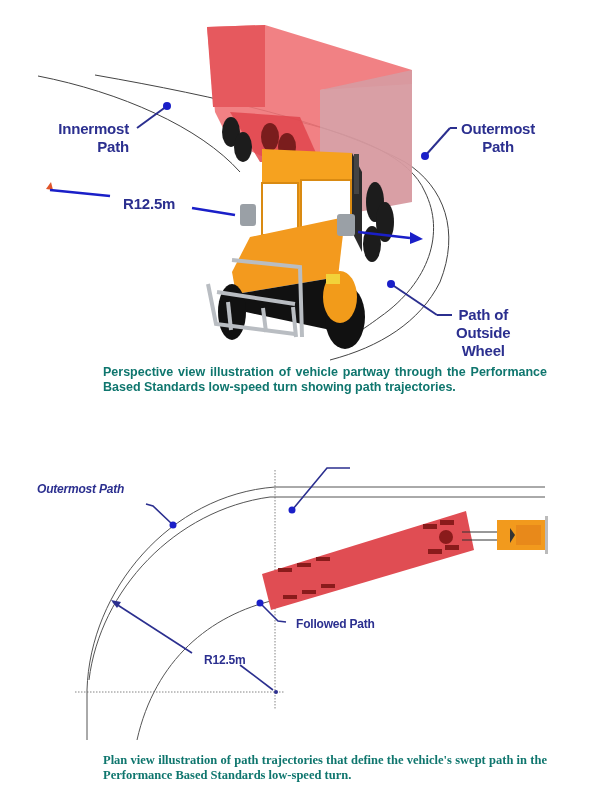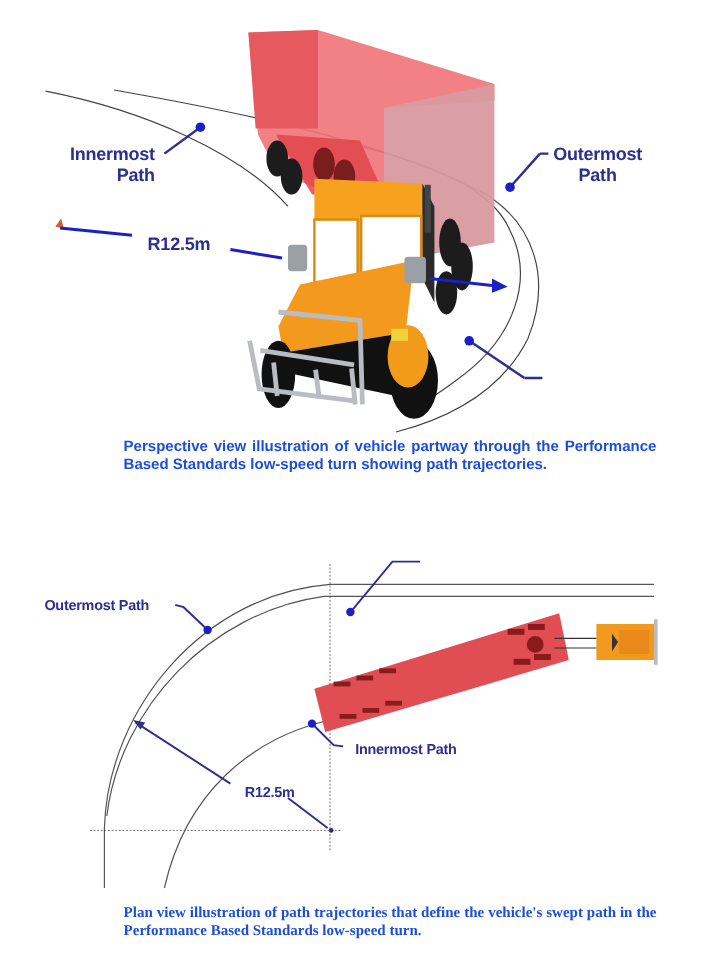--- a/index.html
+++ b/index.html
@@ -4,21 +4,21 @@
 <style>
   html, body { margin:0; padding:0; background:#ffffff; }
   body { width:607px; height:806px; position:relative; overflow:hidden; font-family:"Liberation Sans", sans-serif; }
   .fig { position:absolute; left:0; width:607px; }
   #fig1 { top:12px; height:360px; }
   #fig2 { top:440px; height:310px; }
   svg { position:absolute; left:0; top:0; }
   .lbl { position:absolute; color:#2b2f8f; font-family:"Liberation Sans", sans-serif; font-weight:bold; letter-spacing:-0.2px;text-align:center; }
   .lbl1 { font-size:15px; line-height:18px; }
   .lbl2 { font-size:12px; line-height:14px; }
-  .caption { position:absolute; left:103px; width:444px; font-family:"Liberation Sans", sans-serif; font-weight:bold; font-size:12.5px; line-height:15px; color:#1d4ed8; text-align:justify; }
+  .caption { position:absolute; left:103px; width:444px; font-family:"Liberation Sans", sans-serif; font-weight:bold; font-size:12.5px; line-height:15px; color:#0f766e; text-align:justify; }
   .caption.last { text-align-last:left;font-family:Liberation Serif, serif; }
 </style>
 </head>
 <body>
 
 <div class="fig" id="fig1">
   <svg width="607" height="360" viewBox="0 0 607 360">
 
     <path d="M38,64 C120,80 200,115 240,160" fill="none" stroke="#444" stroke-width="1"></path>
     <path d="M95,63 C220,85 330,110 405,150 C445,175 460,220 440,270 C420,310 380,335 330,348" fill="none" stroke="#444" stroke-width="1"></path>
@@ -98,20 +98,25 @@
 
   <div class="lbl lbl1" style="left:55px; top:108px; text-align:right; width:74px;">
     <div>Innermost</div>
     <div>Path</div>
   </div>
   <div class="lbl lbl1" style="left:461px; top:108px;">
     <div>Outermost</div>
     <div>Path</div>
   </div>
   <div class="lbl lbl1" style="left:123px; top:183px;">R12.5m</div>
+  <div class="lbl lbl1" style="left:456px; top:294px;">
+    <div>Path of</div>
+    <div>Outside</div>
+    <div>Wheel</div>
+  </div>
 </div>
 
 <div class="caption" style="top:365px;">Perspective view illustration of vehicle partway through the Performance Based Standards low-speed turn showing path trajectories.</div>
 
 <div class="fig" id="fig2">
   <svg width="607" height="310" viewBox="0 0 607 310">
 
     <line x1="275" y1="30" x2="275" y2="270" stroke="#666" stroke-width="0.8" stroke-dasharray="1.5,1.5"></line>
     <line x1="75" y1="252" x2="285" y2="252" stroke="#666" stroke-width="0.8" stroke-dasharray="1.5,1.5"></line>
     <circle cx="276" cy="252" r="2" fill="#2b2f8f"></circle>
@@ -161,18 +166,18 @@
     <g>
       <polyline points="350,28 327,28 293,69" fill="none" stroke="#2b2f8f" stroke-width="1.6"></polyline>
       <circle cx="292" cy="70" r="3.5" fill="#1a1fc8"></circle>
     </g>
     <g>
       <polyline points="262,165 278,181 286,182" fill="none" stroke="#2b2f8f" stroke-width="1.6"></polyline>
       <circle cx="260" cy="163" r="3.5" fill="#1a1fc8"></circle>
     </g>
   </svg>
 
-  <div class="lbl lbl2" style="left:37px; top:57px;">Outermost Path</div>
-  <div class="lbl lbl2" style="left:296px; top:177px;">Innermost Path</div>
+  <div class="lbl lbl2" style="left:37px; top:42px;font-style:italic;">Outermost Path</div>
+  <div class="lbl lbl2" style="left:296px; top:177px;">Followed Path</div>
   <div class="lbl lbl2" style="left:204px; top:213px;">R12.5m</div>
 </div>
 
 <div class="caption last" style="top:753px;">Plan view illustration of path trajectories that define the vehicle's swept path in the Performance Based Standards low-speed turn.</div>
 
 </body></html>

